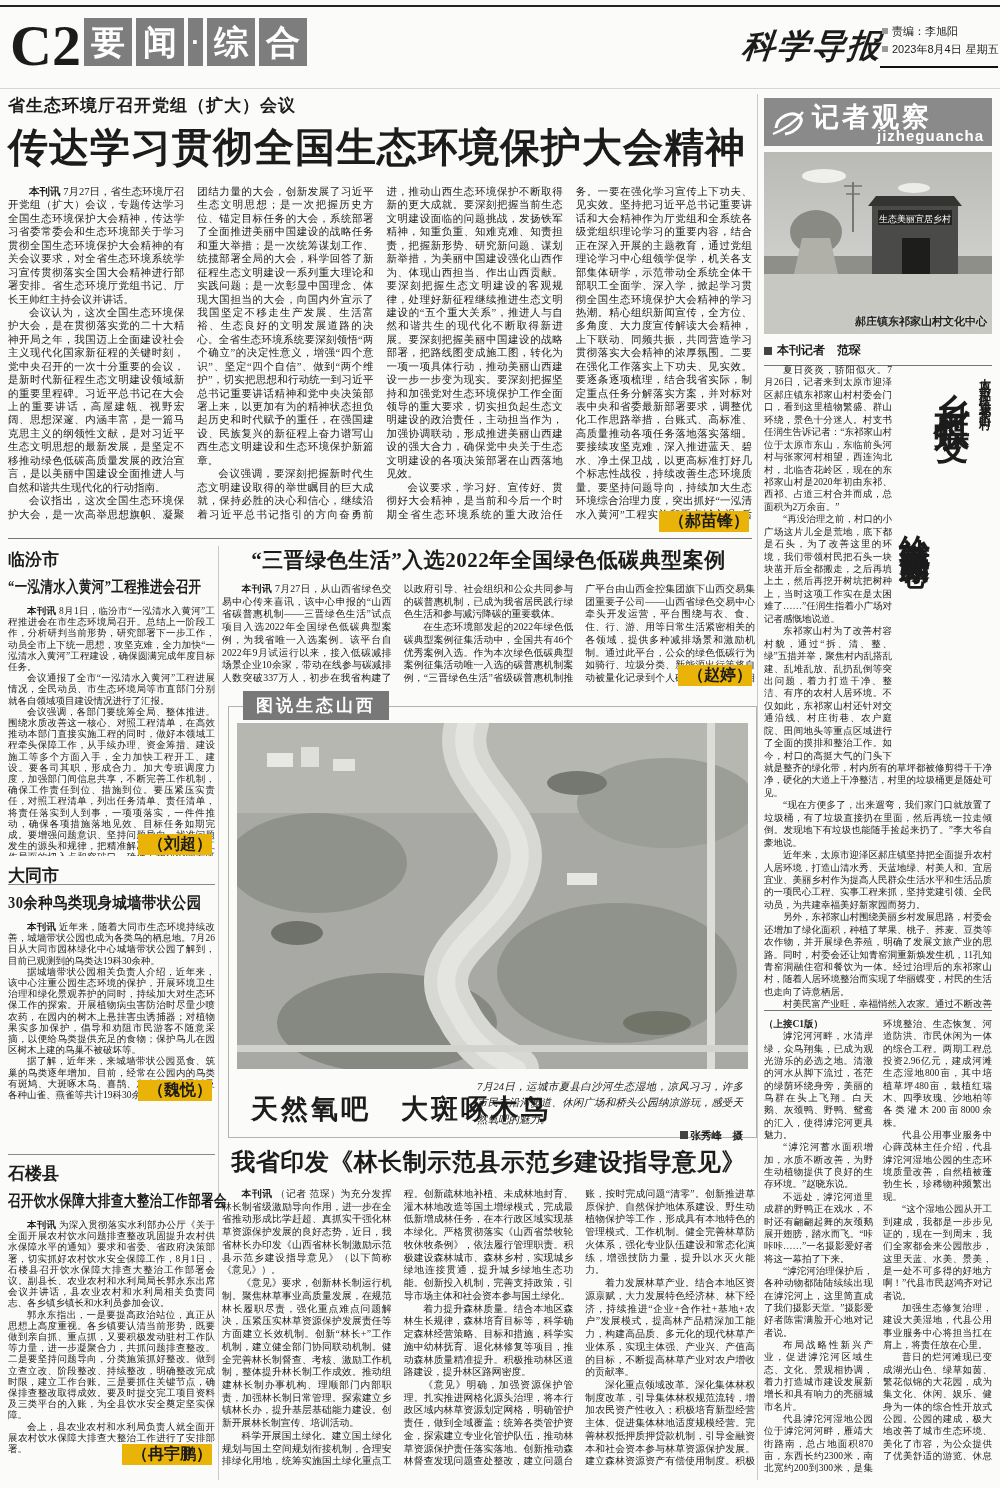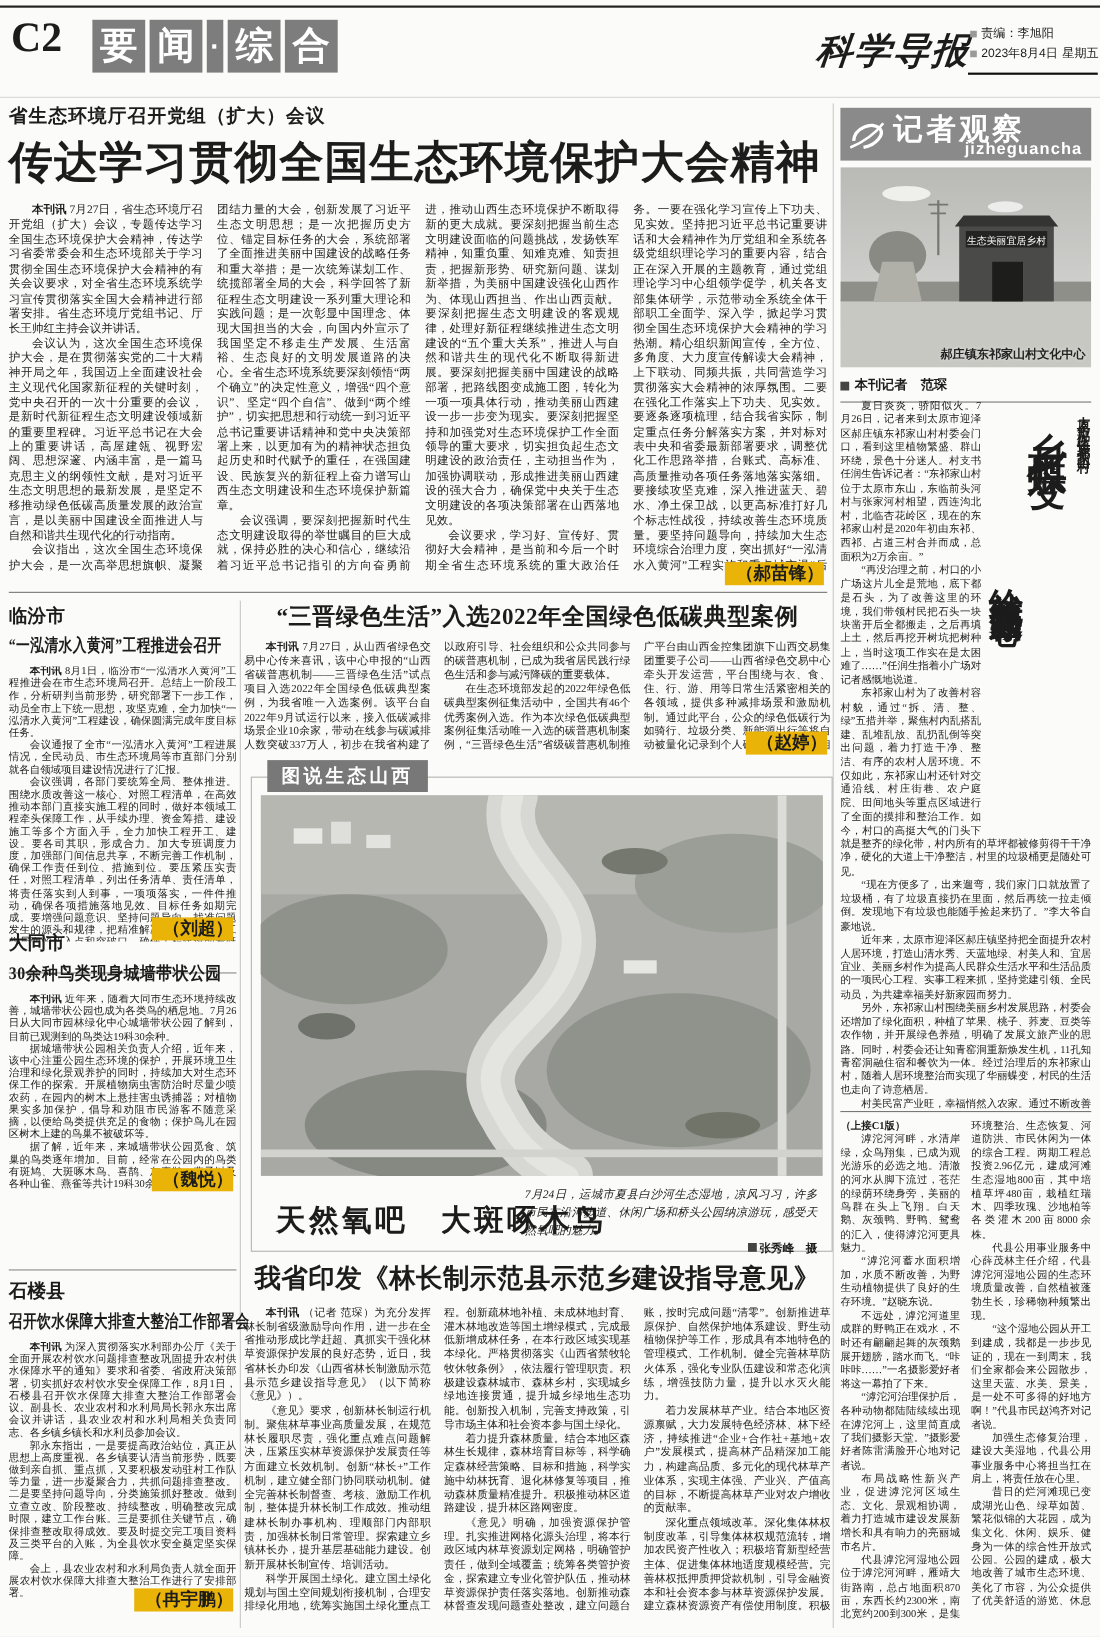--- a/index.html
+++ b/index.html
@@ -3,21 +3,21 @@
 <meta charset="utf-8">
 <style>
   html,body{margin:0;padding:0;background:#e9e9e6;}
   #page{position:relative;width:1000px;height:1488px;margin:0 auto;background:#fbfbf9;
         font-family:"Liberation Serif", serif;color:#1c1c1c;overflow:hidden;}
   .hline{position:absolute;background:#8a8a8a;height:1px;}
   .vline{position:absolute;background:#c9c9c9;width:1px;}
 
   
   .topline{position:absolute;left:0;top:5px;width:1000px;height:2px;background:#222;}
-  .c2{position:absolute;left:10px;top:12px;font-size:38px;font-weight:700;font-family:"Liberation Serif",serif;}
+  .c2{position:absolute;left:10px;top:12px;font-size:58px;font-weight:700;font-family:"Liberation Serif",serif;}
   .secboxes{position:absolute;left:84px;top:18px;display:flex;gap:4px;}
   .secbox{width:48px;height:48px;background:#7d7d7d;color:#fff;text-align:center;line-height:48px;
           font-family:"Liberation Sans",sans-serif;font-weight:700;font-size:34px;}
   .secbox.dot{width:15px;font-size:26px;}
   .masthead{position:absolute;left:742px;top:24px;font-size:33px;font-weight:700;font-style:italic;
             transform:skewX(-6deg);letter-spacing:2px;}
   .credits{position:absolute;left:882px;top:22px;font-size:11px;line-height:18px;font-family:"Liberation Sans",sans-serif;}
   .credits .row{display:flex;align-items:center;gap:4px;}
   .sq{display:inline-block;width:6px;height:6px;background:#9a9a9a;flex:0 0 auto;}
   .sq.dark{background:#444;}
@@ -146,21 +146,21 @@
       <div class="lbody" style="height:250px;">
           <p class="para"><b>本刊讯</b> 8月1日，临汾市“一泓清水入黄河”工程推进会在市生态环境局召开。总结上一阶段工作，分析研判当前形势，研究部署下一步工作，动员全市上下统一思想，攻坚克难，全力加快“一泓清水入黄河”工程建设，确保圆满完成年度目标任务。</p>
           <p class="para">会议通报了全市“一泓清水入黄河”工程进展情况，全民动员、市生态环境局等市直部门分别就各自领域项目建设情况进行了汇报。</p>
           <p class="para">会议强调，各部门要统筹全局、整体推进。围绕水质改善这一核心、对照工程清单，在高效推动本部门直接实施工程的同时，做好本领域工程牵头保障工作，从手续办理、资金筹措、建设施工等多个方面入手，全力加快工程开工、建设。要各司其职，形成合力。加大专班调度力度，加强部门间信息共享，不断完善工作机制，确保工作责任到位、措施到位。要压紧压实责任，对照工程清单，列出任务清单、责任清单，将责任落实到人到事，一项项落实，一件件推动，确保各项措施落地见效、目标任务如期完成。要增强问题意识、坚持问题导向，找准问题发生的源头和规律，把精准解决问题作为打开工作局面的切入点和突破口，确保工程建设朝着既定目标加快推进。</p>
         </div>
       <div class="byline">（刘超）</div>
     </div>
   </div>
   <div class="hline" style="left:8px;top:884px;width:207px;"></div>
 
-  <div class="lart" style="top:846px;height:256px;">
+  <div class="lart" style="top:864px;height:256px;">
     <div class="kicker">大同市</div>
     <div><span class="subhead">30余种鸟类现身城墙带状公园</span></div>
     <div class="lbodywrap" style="height:180px;">
       <div class="lbody" style="height:180px;">
           <p class="para"><b>本刊讯</b> 近年来，随着大同市生态环境持续改善，城墙带状公园也成为各类鸟的栖息地。7月26日从大同市园林绿化中心城墙带状公园了解到，目前已观测到的鸟类达19科30余种。</p>
           <p class="para">据城墙带状公园相关负责人介绍，近年来，该中心注重公园生态环境的保护，开展环境卫生治理和绿化景观养护的同时，持续加大对生态环保工作的探索。开展植物病虫害防治时尽量少喷农药，在园内的树木上悬挂害虫诱捕器；对植物果实多加保护，倡导和劝阻市民游客不随意采摘，以便给鸟类提供充足的食物；保护鸟儿在园区树木上建的鸟巢不被破坏等。</p>
           <p class="para">据了解，近年来，来城墙带状公园觅食、筑巢的鸟类逐年增加。目前，经常在公园内的鸟类有斑鸠、大斑啄木鸟、喜鹊、灰喜鹊、燕子以及各种山雀、燕雀等共计19科30余种。</p>
         </div>
       <div class="byline">（魏悦）</div>
     </div>

